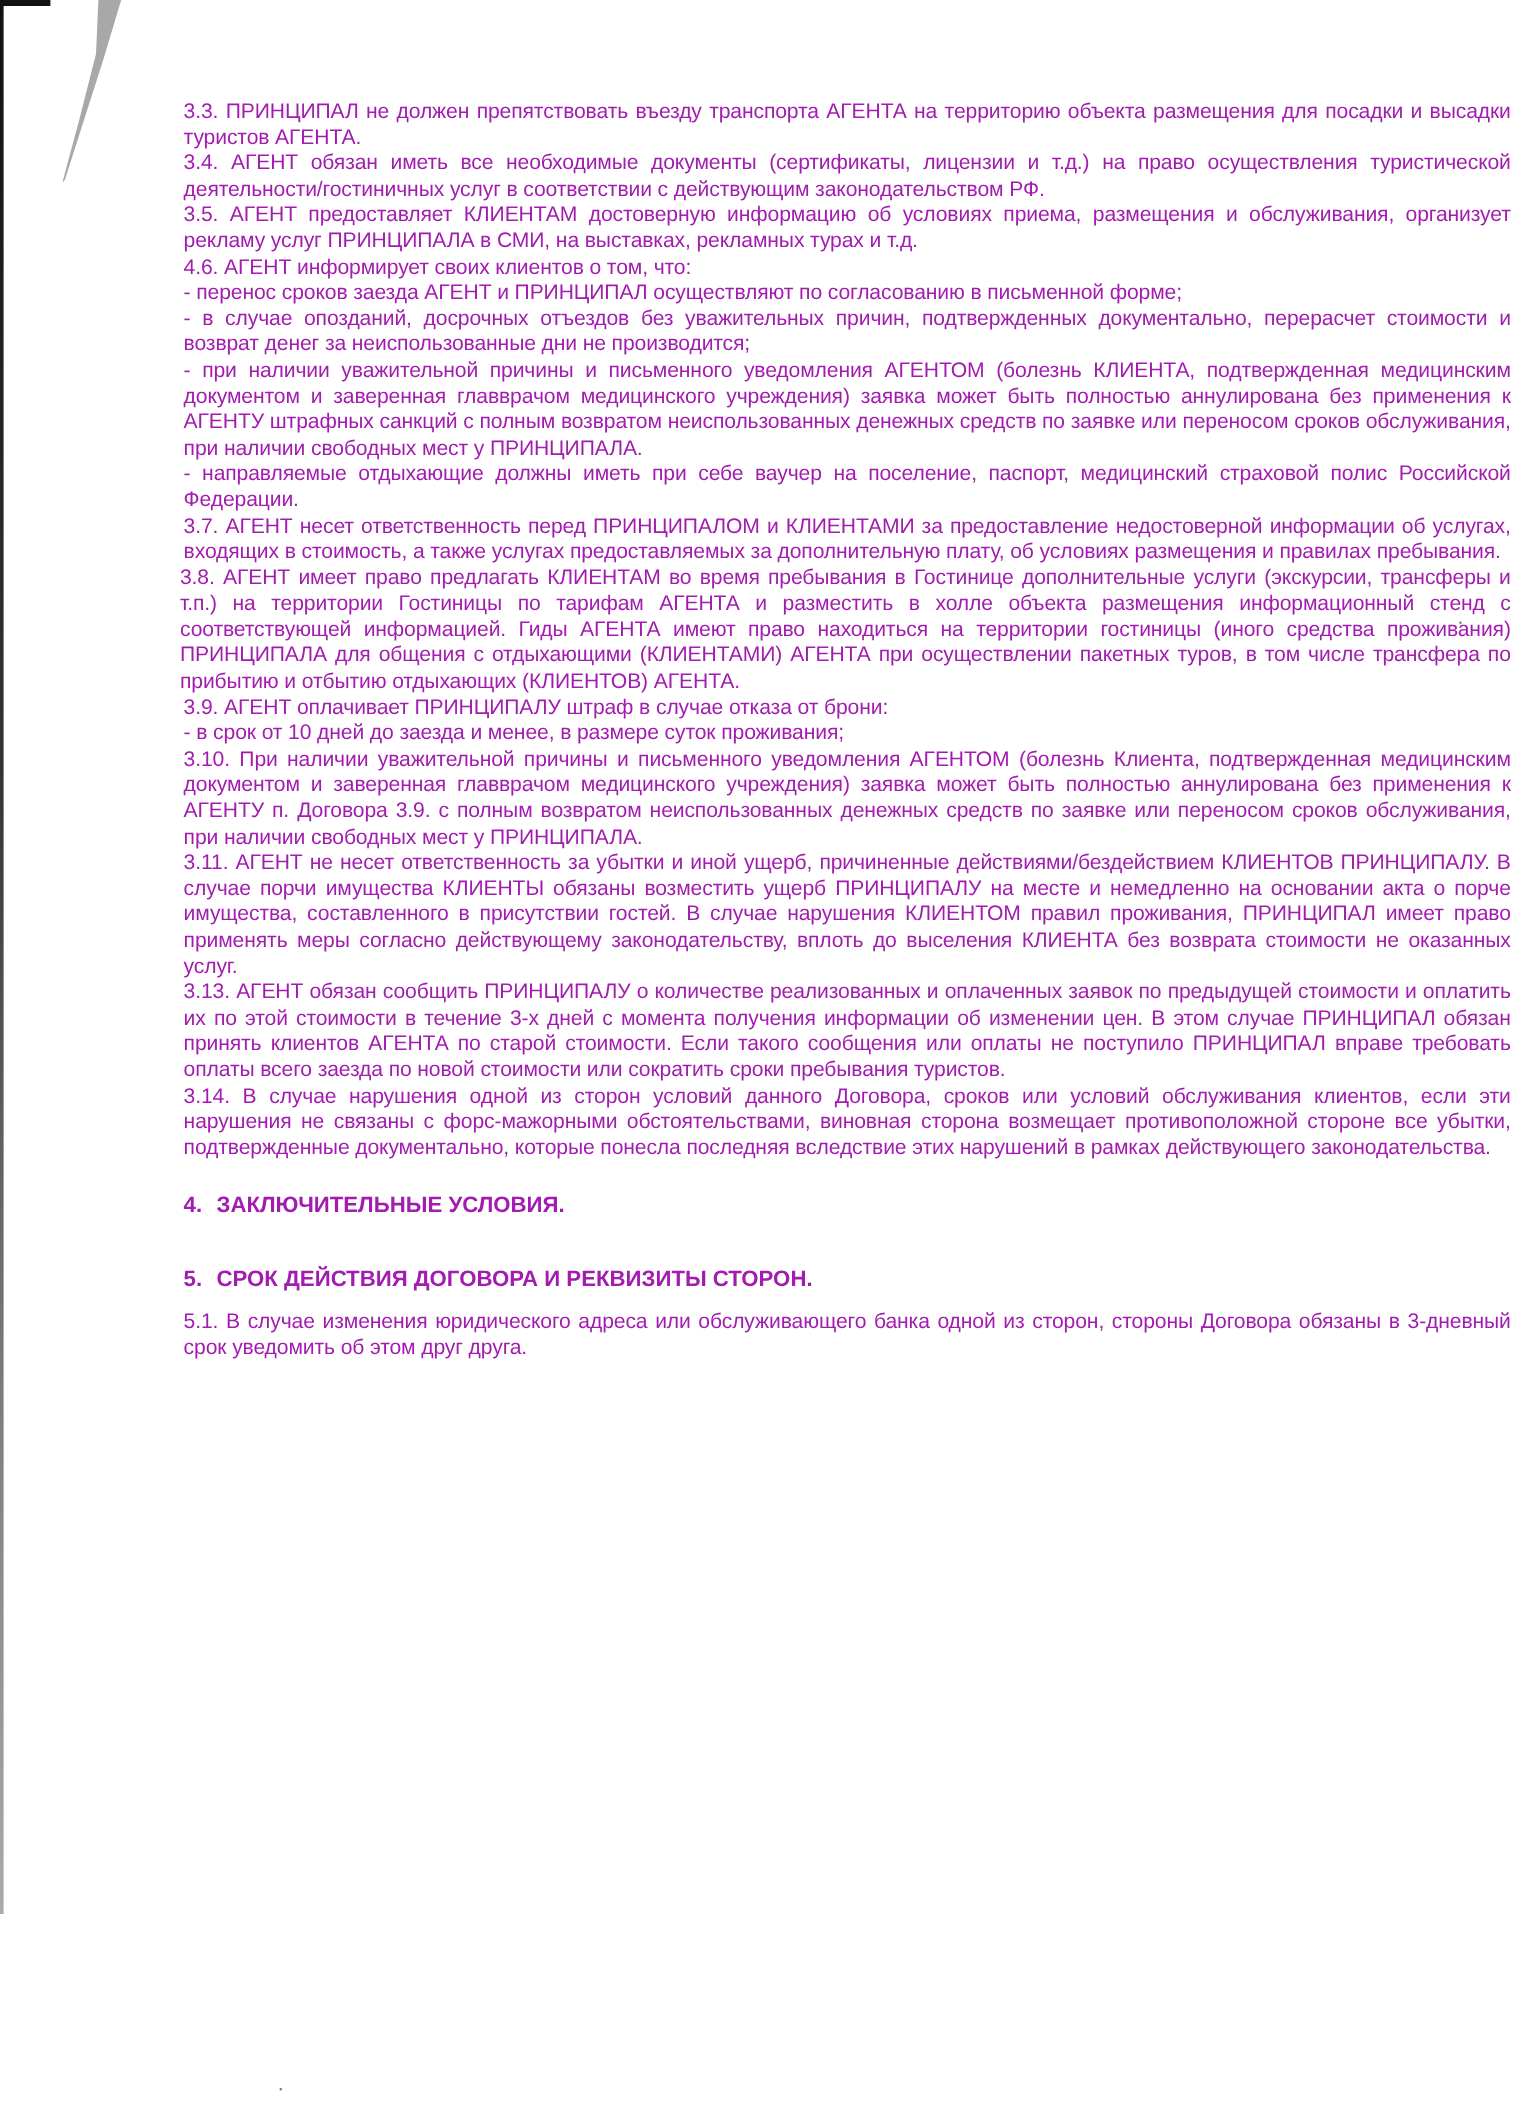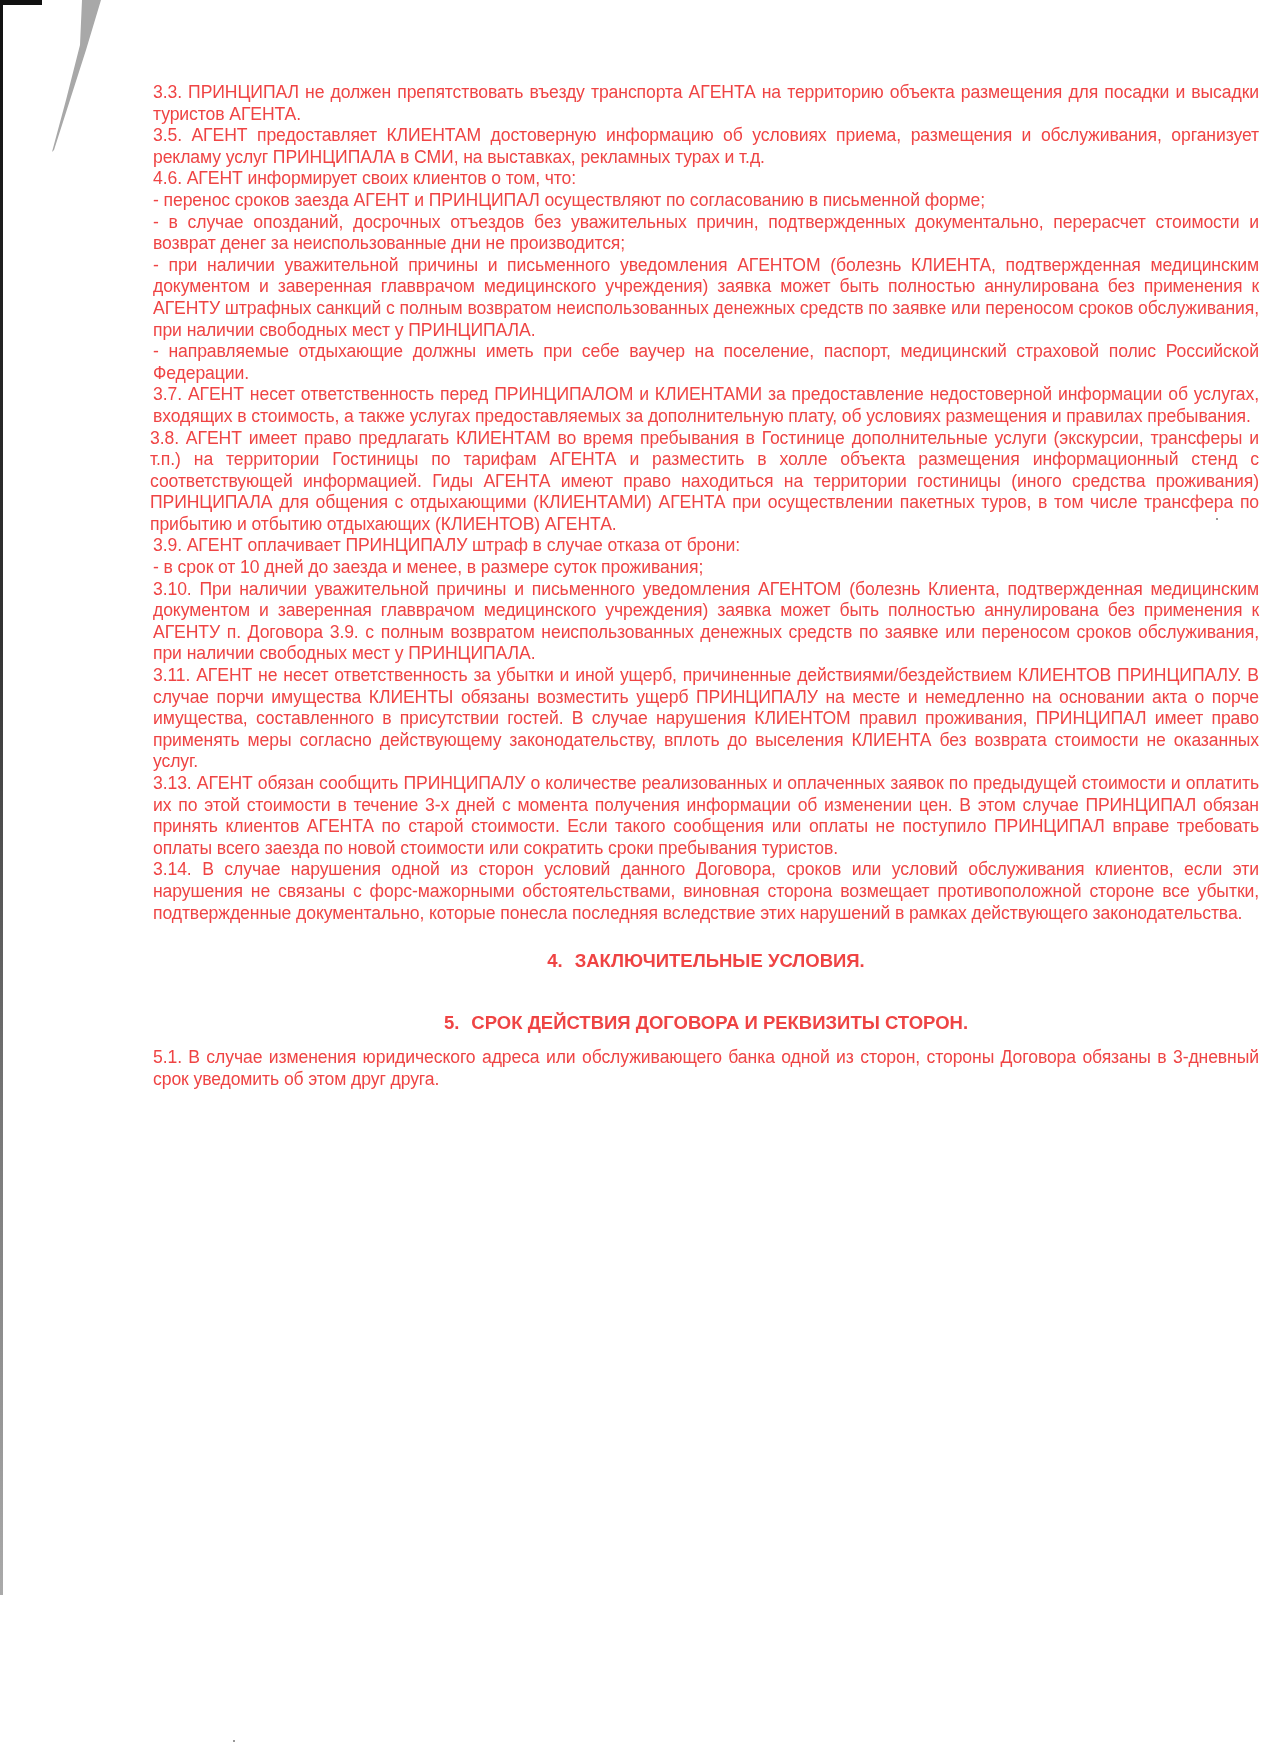--- a/index.html
+++ b/index.html
@@ -4,44 +4,45 @@
 <style>
   html, body { margin: 0; padding: 0; background: #ffffff; }
   body { width: 1274px; height: 1753px; position: relative; overflow: hidden; }
   .page { position: absolute; left: 0; top: 0; width: 1274px; height: 1753px; background: #fff; }
   .scan-border-top { position: absolute; left: 0; top: 0; width: 42px; height: 5px; background: #111; }
   .scan-border-left { position: absolute; left: 0; top: 0; width: 3px; height: 1595px; background: linear-gradient(#111 0%, #333 40%, #777 70%, #aaa 100%); }
   .scan-shadow { position: absolute; left: 0; top: 0; width: 130px; height: 200px; }
   .content {
     position: absolute; left: 153px; top: 82px; width: 1106px;
     font-family: "Liberation Sans", sans-serif; font-size: 17.6px; line-height: 21.6px;
-    color: #ef4444; letter-spacing: -0.1px;
+    color: #a21caf; letter-spacing: -0.1px;
   }
   .p { margin: 0; text-align: justify; }
   .heading {
-    font-weight: bold; text-align: center; font-size: 18.5px; margin: 28px 0 14px 0;
+    font-weight: bold; font-size: 18.5px; margin: 28px 0 14px 0;
     letter-spacing: 0px;
   }
   .heading .num { display: inline-block; margin-right: 12px; }
   .speck { position: absolute; width: 2px; height: 2px; background: #777; border-radius: 1px; }
 </style>
 </head>
 <body>
 
 <div class="page">
   <div class="scan-border-top"></div>
   <div class="scan-border-left"></div>
   <svg class="scan-shadow" viewBox="0 0 130 200" width="130" height="200">
     <polygon points="82,0 101,0 86,50 70,100 54,150 52,152 66,100 80,45" fill="#a8a8a8"></polygon>
   </svg>
   <div class="speck" style="left:1216px; top:518px;"></div>
   <div class="speck" style="left:233px; top:1740px;"></div>
 
   <div class="content">
     <p class="p">3.3. ПРИНЦИПАЛ не должен препятствовать въезду транспорта АГЕНТА на территорию объекта размещения для посадки и высадки туристов АГЕНТА.</p>
+    <p class="p">3.4. АГЕНТ обязан иметь все необходимые документы (сертификаты, лицензии и т.д.) на право осуществления туристической деятельности/гостиничных услуг в соответствии с действующим законодательством РФ.</p>
     <p class="p">3.5. АГЕНТ предоставляет КЛИЕНТАМ достоверную информацию об условиях приема, размещения и обслуживания, организует рекламу услуг ПРИНЦИПАЛА в СМИ, на выставках, рекламных турах и т.д.</p>
     <p class="p">4.6. АГЕНТ информирует своих клиентов о том, что:</p>
     <p class="p">- перенос сроков заезда АГЕНТ и ПРИНЦИПАЛ осуществляют по согласованию в письменной форме;</p>
     <p class="p">- в случае опозданий, досрочных отъездов без уважительных причин, подтвержденных документально, перерасчет стоимости и возврат денег за неиспользованные дни не производится;</p>
     <p class="p">-  при наличии уважительной причины и письменного уведомления АГЕНТОМ (болезнь КЛИЕНТА, подтвержденная медицинским документом и заверенная главврачом медицинского учреждения) заявка может быть полностью аннулирована без применения к АГЕНТУ штрафных санкций с полным возвратом неиспользованных денежных средств по заявке или переносом сроков обслуживания, при наличии свободных мест у ПРИНЦИПАЛА.</p>
     <p class="p">- направляемые отдыхающие должны иметь при себе ваучер на поселение, паспорт, медицинский страховой полис Российской Федерации.</p>
     <p class="p">3.7. АГЕНТ несет ответственность перед ПРИНЦИПАЛОМ и КЛИЕНТАМИ за предоставление недостоверной информации об услугах, входящих в стоимость, а также услугах предоставляемых за дополнительную плату, об условиях размещения и правилах пребывания.</p>
     <p class="p" style="margin-left:-3px; padding-left:0;">3.8. АГЕНТ имеет право предлагать КЛИЕНТАМ во время пребывания в Гостинице дополнительные услуги (экскурсии, трансферы и т.п.) на территории Гостиницы по тарифам АГЕНТА и разместить в холле объекта размещения информационный стенд с соответствующей информацией.  Гиды АГЕНТА имеют право находиться на территории гостиницы (иного средства проживания) ПРИНЦИПАЛА для общения с отдыхающими (КЛИЕНТАМИ) АГЕНТА при осуществлении пакетных туров, в том числе трансфера  по прибытию и отбытию отдыхающих (КЛИЕНТОВ) АГЕНТА.</p>
     <p class="p">3.9. АГЕНТ оплачивает ПРИНЦИПАЛУ штраф в случае отказа от брони:</p>
     <p class="p">- в срок от 10 дней до заезда и менее, в размере суток проживания;</p>

